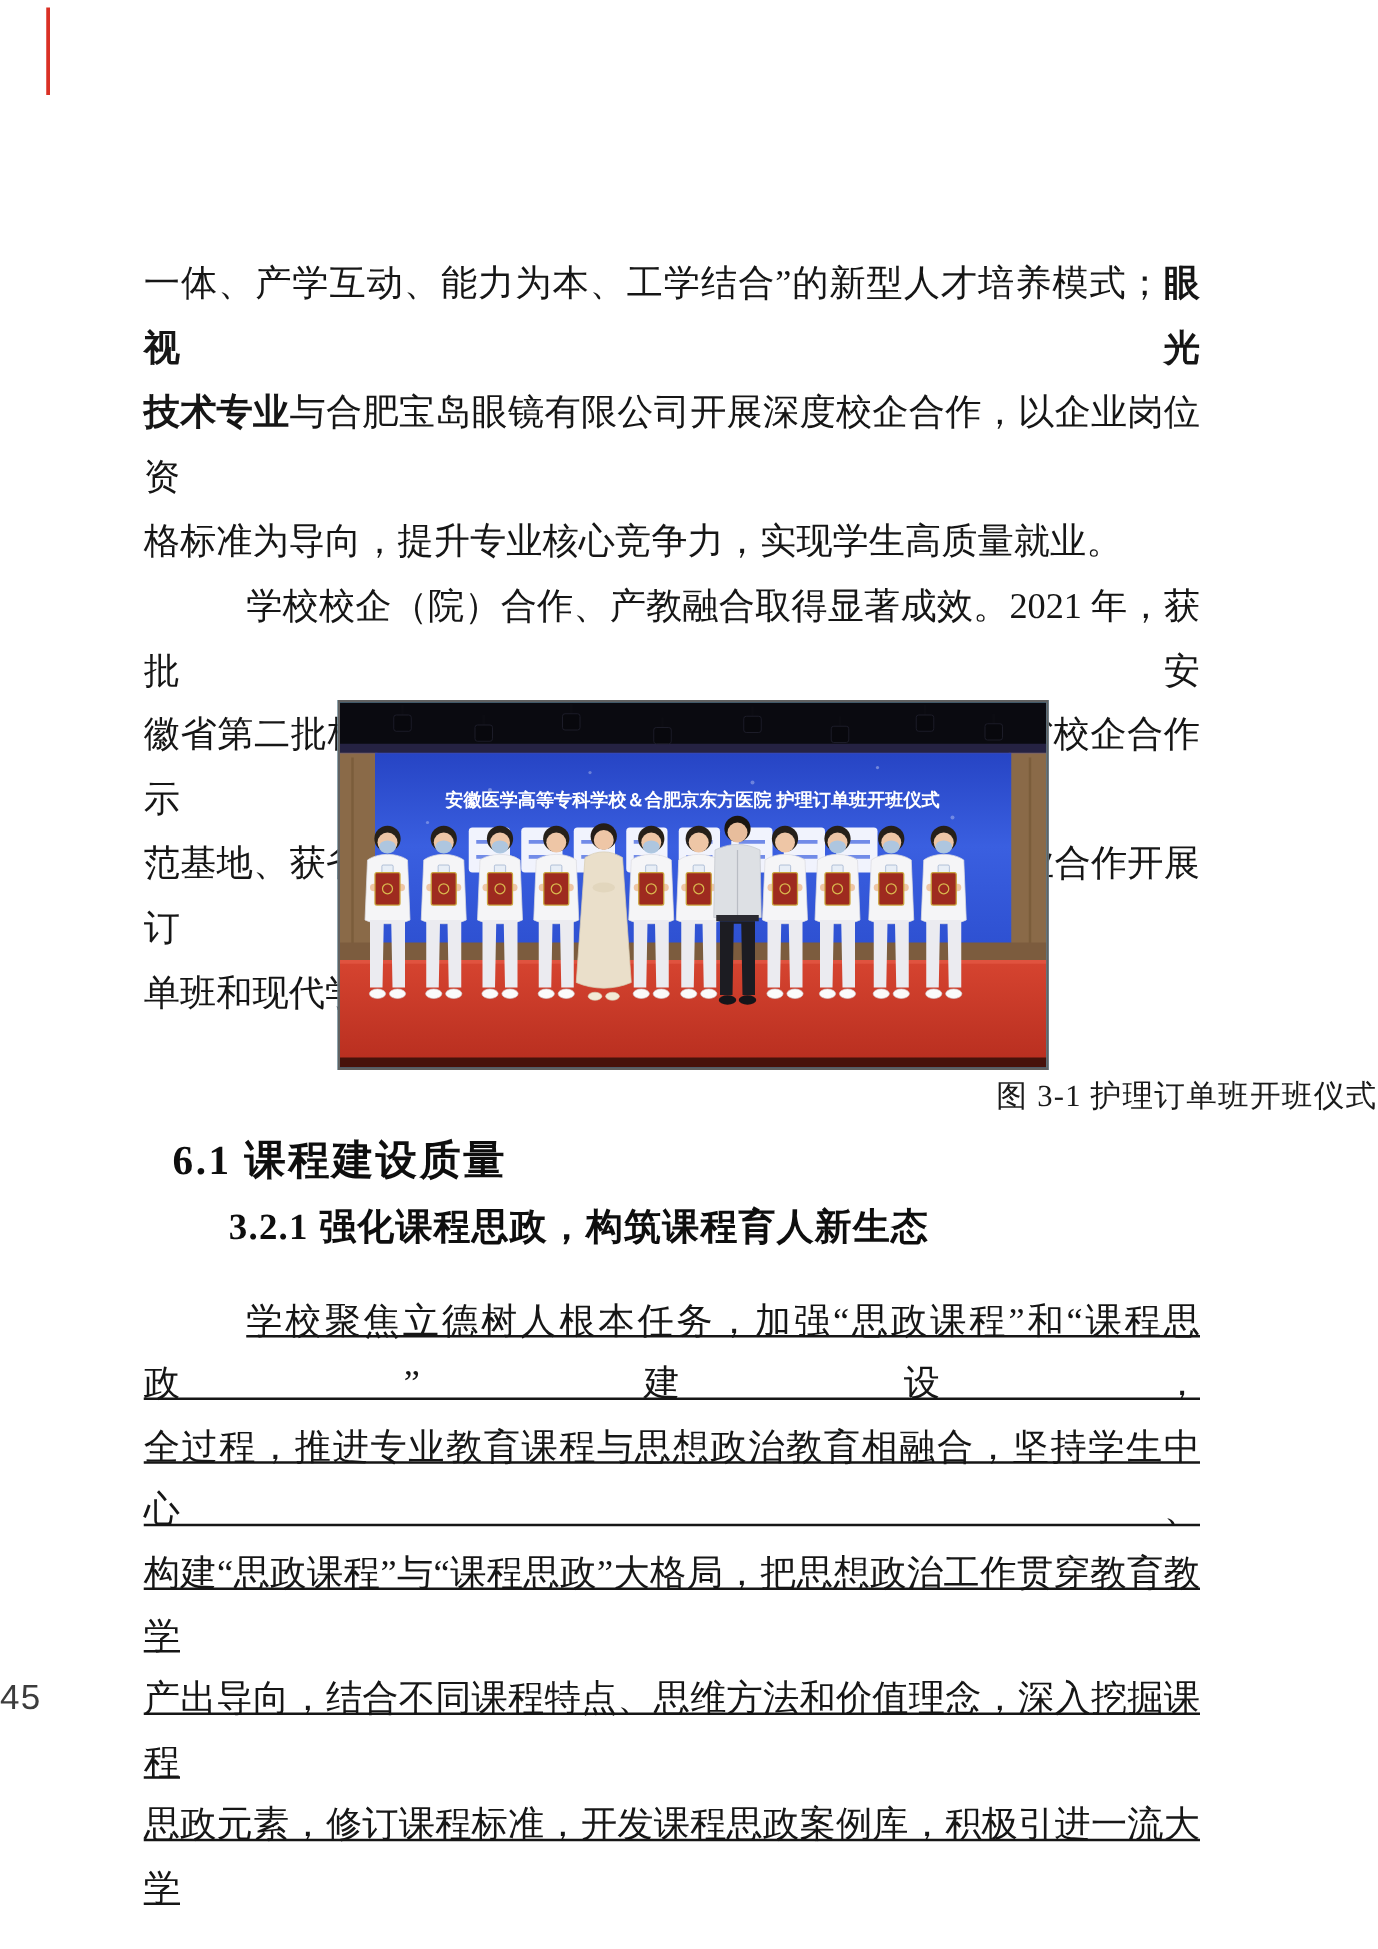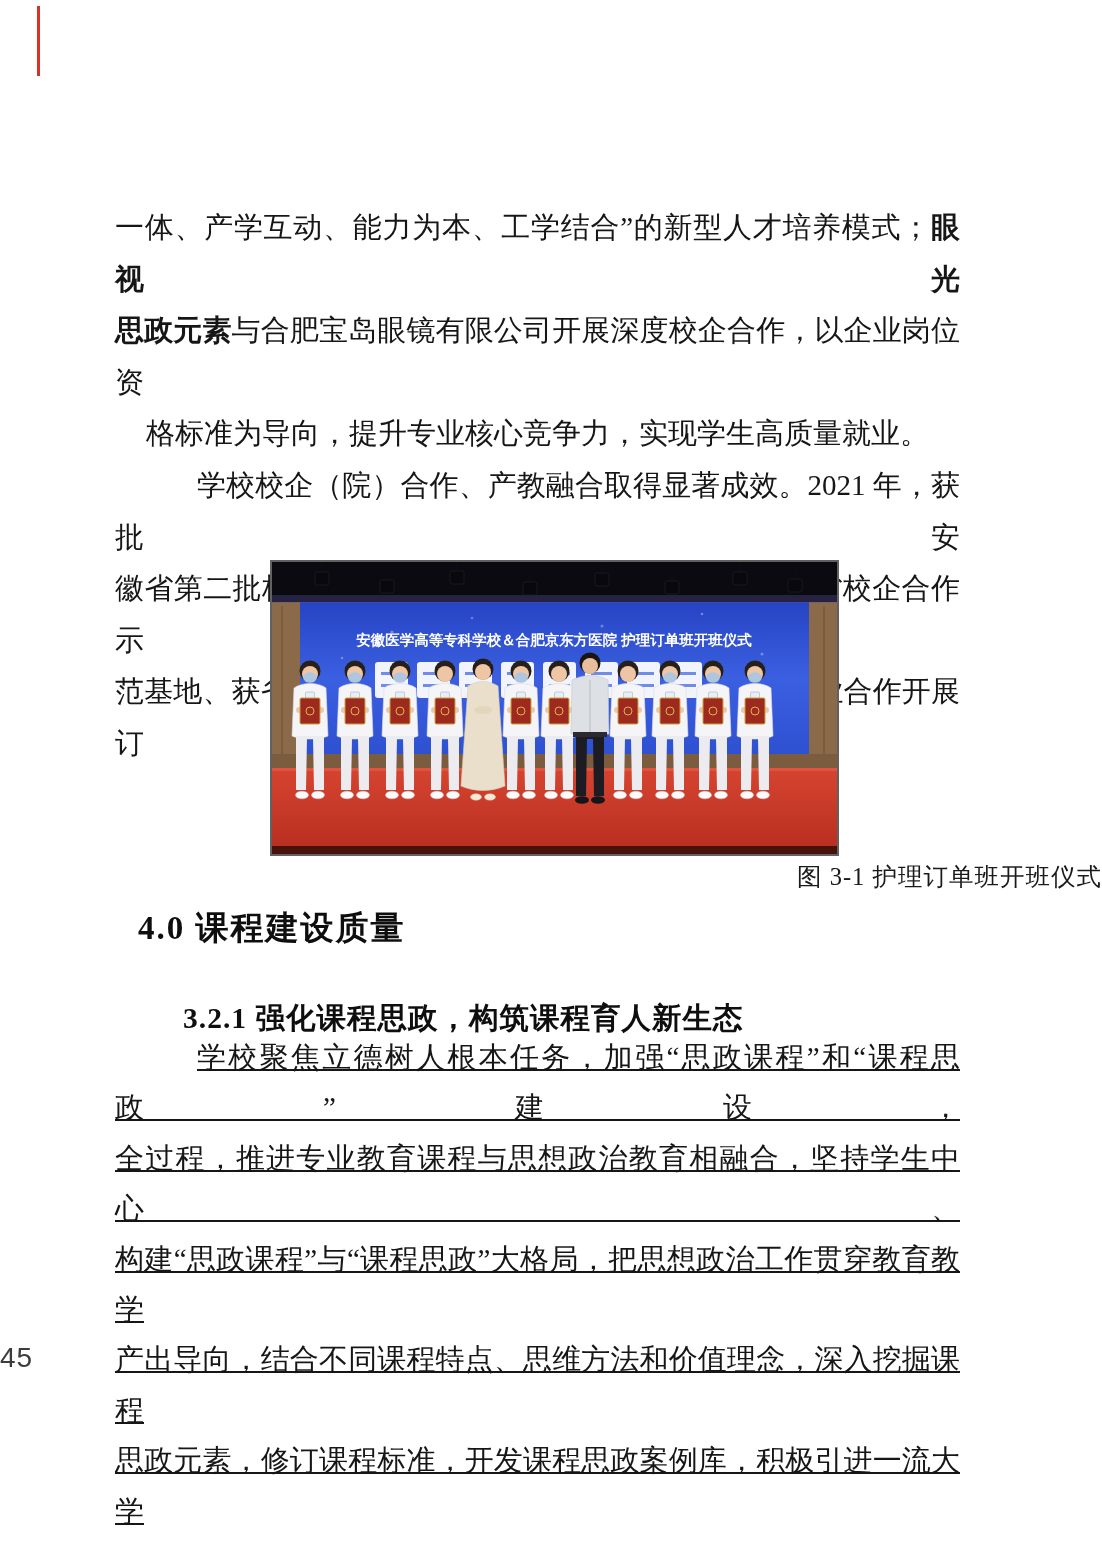--- a/index.html
+++ b/index.html
@@ -14,57 +14,57 @@
   .red-mark{
     position:absolute;left:37px;top:6px;width:3px;height:70px;
     background:#da3025;
   }
   .textblock{
     position:absolute;left:115px;width:845px;
     font-size:29px;color:#161616;
   }
   #block-top{top:202px;line-height:51.6px;}
   #block-bottom{top:1032px;line-height:50.4px;text-decoration:underline;}
-  .line{text-align:center;}
+  .line{text-align:left;}
   .line.jl{text-align:justify;text-align-last:justify;text-justify:inter-ideograph;}
   .line.ind{text-indent:82px;}
   .b{font-weight:700;}
   .figure{
     position:absolute;left:270px;top:560px;width:565px;height:292px;
     border:2px solid #616161;box-sizing:content-box;background:#7dd3fc;
   }
   .figure svg{display:block;}
   .caption{
     position:absolute;left:0;top:860px;width:1102px;
     text-align:right;font-size:24.5px;color:#1a1a1a;letter-spacing:1px;
   }
   .h2{
     position:absolute;left:138px;top:906px;
     font-size:33px;font-weight:700;color:#0e0e0e;letter-spacing:2px;
   }
   .h3{
     position:absolute;left:183px;top:962px;
-    font-size:29.5px;font-weight:700;color:#0e0e0e;letter-spacing:1px;margin-top:37px;
+    font-size:29.5px;font-weight:700;color:#0e0e0e;letter-spacing:1px;
   }
   .pageno{
     position:absolute;left:0;top:1342px;width:1102px;
     font-family:"Liberation Sans","DejaVu Sans",sans-serif;
     font-size:28px;color:#3c3c3c;letter-spacing:1px;
   }
 </style>
 </head>
 <body>
 
 <div class="page">
 
   <div class="red-mark"></div>
 
   <div class="textblock" id="block-top">
       <div class="line jl"><span>一体、产学互动、能力为本、工学结合”的新型人才培养模式；</span><span class="b">眼视光</span></div>
-      <div class="line jl"><span class="b">思政元素</span><span>与合肥宝岛眼镜有限公司开展深度校企合作，以企业岗位资</span></div>
+      <div class="line jl"><span class="b">技术专业</span><span>与合肥宝岛眼镜有限公司开展深度校企合作，以企业岗位资</span></div>
       <div class="line"><span>格标准为导向，提升专业核心竞争力，实现学生高质量就业。</span></div>
       <div class="line jl ind"><span>学校校企（院）合作、产教融合取得显著成效。2021 年，获批安</span></div>
       <div class="line jl"><span>徽省第二批校企合作示范学校、2 个合作企业获批安徽省校企合作示</span></div>
       <div class="line jl"><span>范基地、获省级产教融合实验实训项目 9 项。与行业企业合作开展订</span></div>
       <div class="line"><span>单班和现代学徒制培养共计 626 人。</span></div>
     </div>
 
   <div class="figure">
     <svg width="565" height="292" viewBox="0 0 565 292">
       <defs>
@@ -219,21 +219,21 @@
             <use href="#nurse"></use>
             <use href="#cert"></use>
             <use href="#mask"></use>
           </g>
       </g>
     </svg>
   </div>
 
   <div class="caption">图 3-1 护理订单班开班仪式</div>
 
-  <div class="h2">4.0 课程建设质量</div>
+  <div class="h2">6.1 课程建设质量</div>
   <div class="h3">3.2.1 强化课程思政，构筑课程育人新生态</div>
 
   <div class="textblock" id="block-bottom">
       <div class="line jl ind"><span>学校聚焦立德树人根本任务，加强“思政课程”和“课程思政”建设，</span></div>
       <div class="line jl"><span>全过程，推进专业教育课程与思想政治教育相融合，坚持学生中心、</span></div>
       <div class="line jl"><span>构建“思政课程”与“课程思政”大格局，把思想政治工作贯穿教育教学</span></div>
       <div class="line jl"><span>产出导向，结合不同课程特点、思维方法和价值理念，深入挖掘课程</span></div>
       <div class="line jl"><span>思政元素，修订课程标准，开发课程思政案例库，积极引进一流大学</span></div>
     </div>
 

